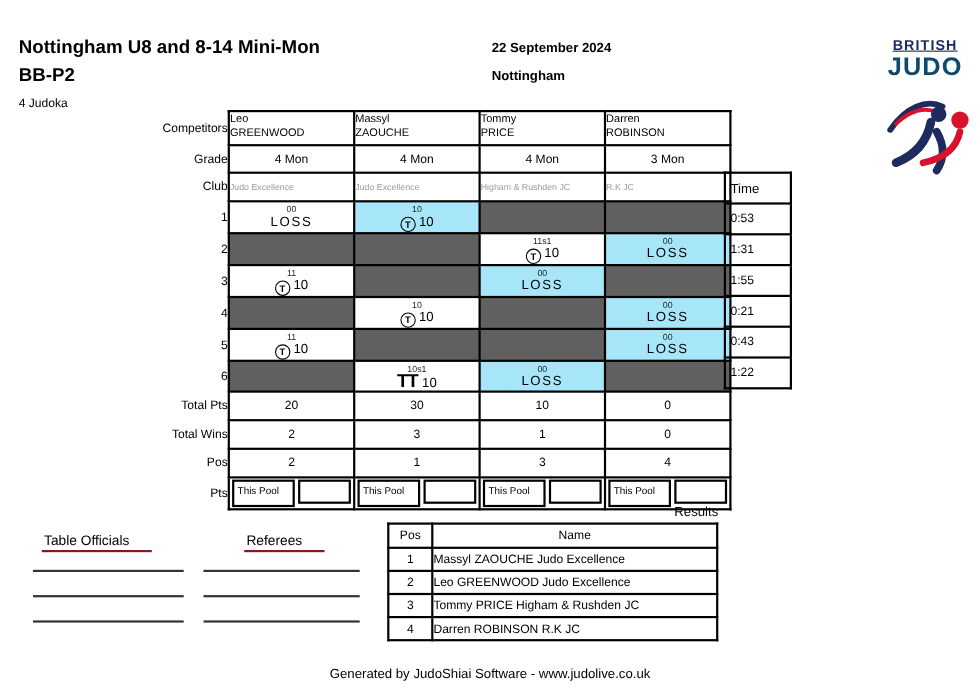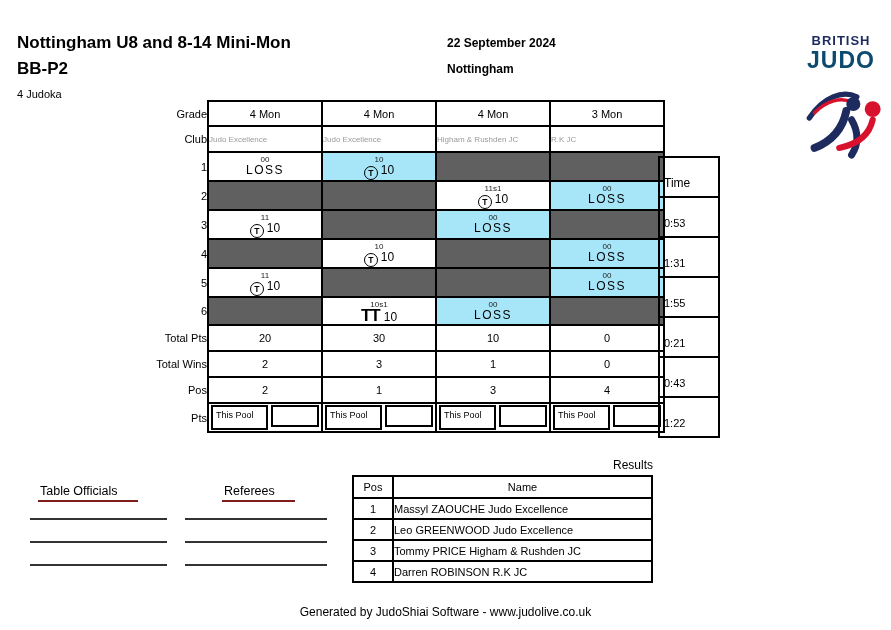--- a/index.html
+++ b/index.html
@@ -8,21 +8,21 @@
     font-family:"Liberation Sans", sans-serif; color:#000; overflow:hidden;
   }
   
   .titles { position:absolute; left:17px; top:30px; }
   .title-line { font-size:17px; font-weight:bold; line-height:26px; }
   .judoka-count { font-size:11px; margin-top:6px; }
   .datecol { position:absolute; left:447px; top:30px; }
   .date-line { font-size:12px; font-weight:bold; line-height:26px; }
   
   .logo { position:absolute; left:792px; top:34px; width:98px; text-align:center; }
-  .logo-t1 { font-size:13px; font-weight:bold; letter-spacing:1px; color:#1d2b5e; line-height:14px; }
+  .logo-t1 { font-size:13px; font-weight:bold; letter-spacing:1px; color:#1d2b5e; line-height:14px;text-decoration:underline; }
   .logo-t2 { font-size:23px; font-weight:bold; letter-spacing:1px; color:#0c4a6e; line-height:24px; }
   .logo svg { margin-top:2px; }
   
   .poolwrap { position:absolute; left:130px; top:100px; }
   table.pool { border-collapse:collapse; table-layout:fixed; }
   table.pool td { padding:0; }
   td.lbl { width:77px; border:none; text-align:right; padding-right:6px; font-size:11px; }
   td.cell { width:112px; border:2px solid #000; }
   tr.r-comp  { height:31px; }
   tr.r-grade { height:25px; }
@@ -42,21 +42,21 @@
   .ttsym { letter-spacing:-1px; margin-right:4px; font-size:17px; font-weight:bold; }
   .loss { letter-spacing:1.5px; }
   td.tcell { text-align:center; font-size:11px; vertical-align:middle; }
   td.pcell { vertical-align:middle; }
   .pboxes { display:flex; gap:3px; padding:1px 2px; }
   .pbox { border:2px solid #000; height:18px; box-sizing:content-box; }
   .pbox.l { flex:1.15; font-size:9px; padding:3px 0 0 3px; }
   .pbox.r { flex:1; }
   
   .timetable { position:absolute; left:658px; top:156px; border-collapse:collapse; table-layout:fixed; }
-  .timetable td { width:54px; height:26px; border:2px solid #000; font-size:11px; padding:12px 0 0 4px; vertical-align:middle; }
+  .timetable td { width:54px; height:26px; border:2px solid #000; font-size:11px; padding:0 0 0 4px; vertical-align:middle; }
   .timetable td.th { font-size:12px; }
   
   .results { position:absolute; left:352px; top:458px; width:301px; }
   .results-title { text-align:right; font-size:12px; margin-bottom:3px; }
   table.res { border-collapse:collapse; table-layout:fixed; width:301px; }
   table.res td { border:2px solid #000; font-size:11px; padding:0; height:19px; vertical-align:middle; }
   table.res tr.hdr td { height:20px; }
   td.rpos { width:38px; text-align:center; }
   td.rname { text-align:left; padding-left:5px; }
   td.rname.hdrname { text-align:center; padding-left:0; }
@@ -96,20 +96,39 @@
     <path d="M62 52 C70 66 70 80 62 92" stroke="#1d2b5e" stroke-width="8" fill="none" stroke-linecap="round"></path>
     <path d="M86 52 C82 70 68 80 48 84" stroke="#d8112d" stroke-width="7" fill="none" stroke-linecap="round"></path>
     <circle cx="64" cy="34" r="8" fill="#1d2b5e"></circle>
     <circle cx="86" cy="40" r="9" fill="#d8112d"></circle>
   </svg>
 </div>
 
 <div class="poolwrap">
 <table class="pool">
   <tbody>
+        <tr class="r-comp">
+    <td class="lbl">Competitors</td>
+    <td class="cell hcell">
+      <div>Leo</div>
+            <div>GREENWOOD</div>
+          </td>
+    <td class="cell hcell">
+      <div>Massyl</div>
+            <div>ZAOUCHE</div>
+          </td>
+    <td class="cell hcell">
+      <div>Tommy</div>
+            <div>PRICE</div>
+          </td>
+    <td class="cell hcell">
+      <div>Darren</div>
+            <div>ROBINSON</div>
+          </td>
+  </tr>
   <tr class="r-grade">
     <td class="lbl">Grade</td>
     <td class="cell gcell">4 Mon</td>
     <td class="cell gcell">4 Mon</td>
     <td class="cell gcell">4 Mon</td>
     <td class="cell gcell">3 Mon</td>
   </tr>
   <tr class="r-club">
     <td class="lbl">Club</td>
     <td class="cell ccell">Judo Excellence</td>

